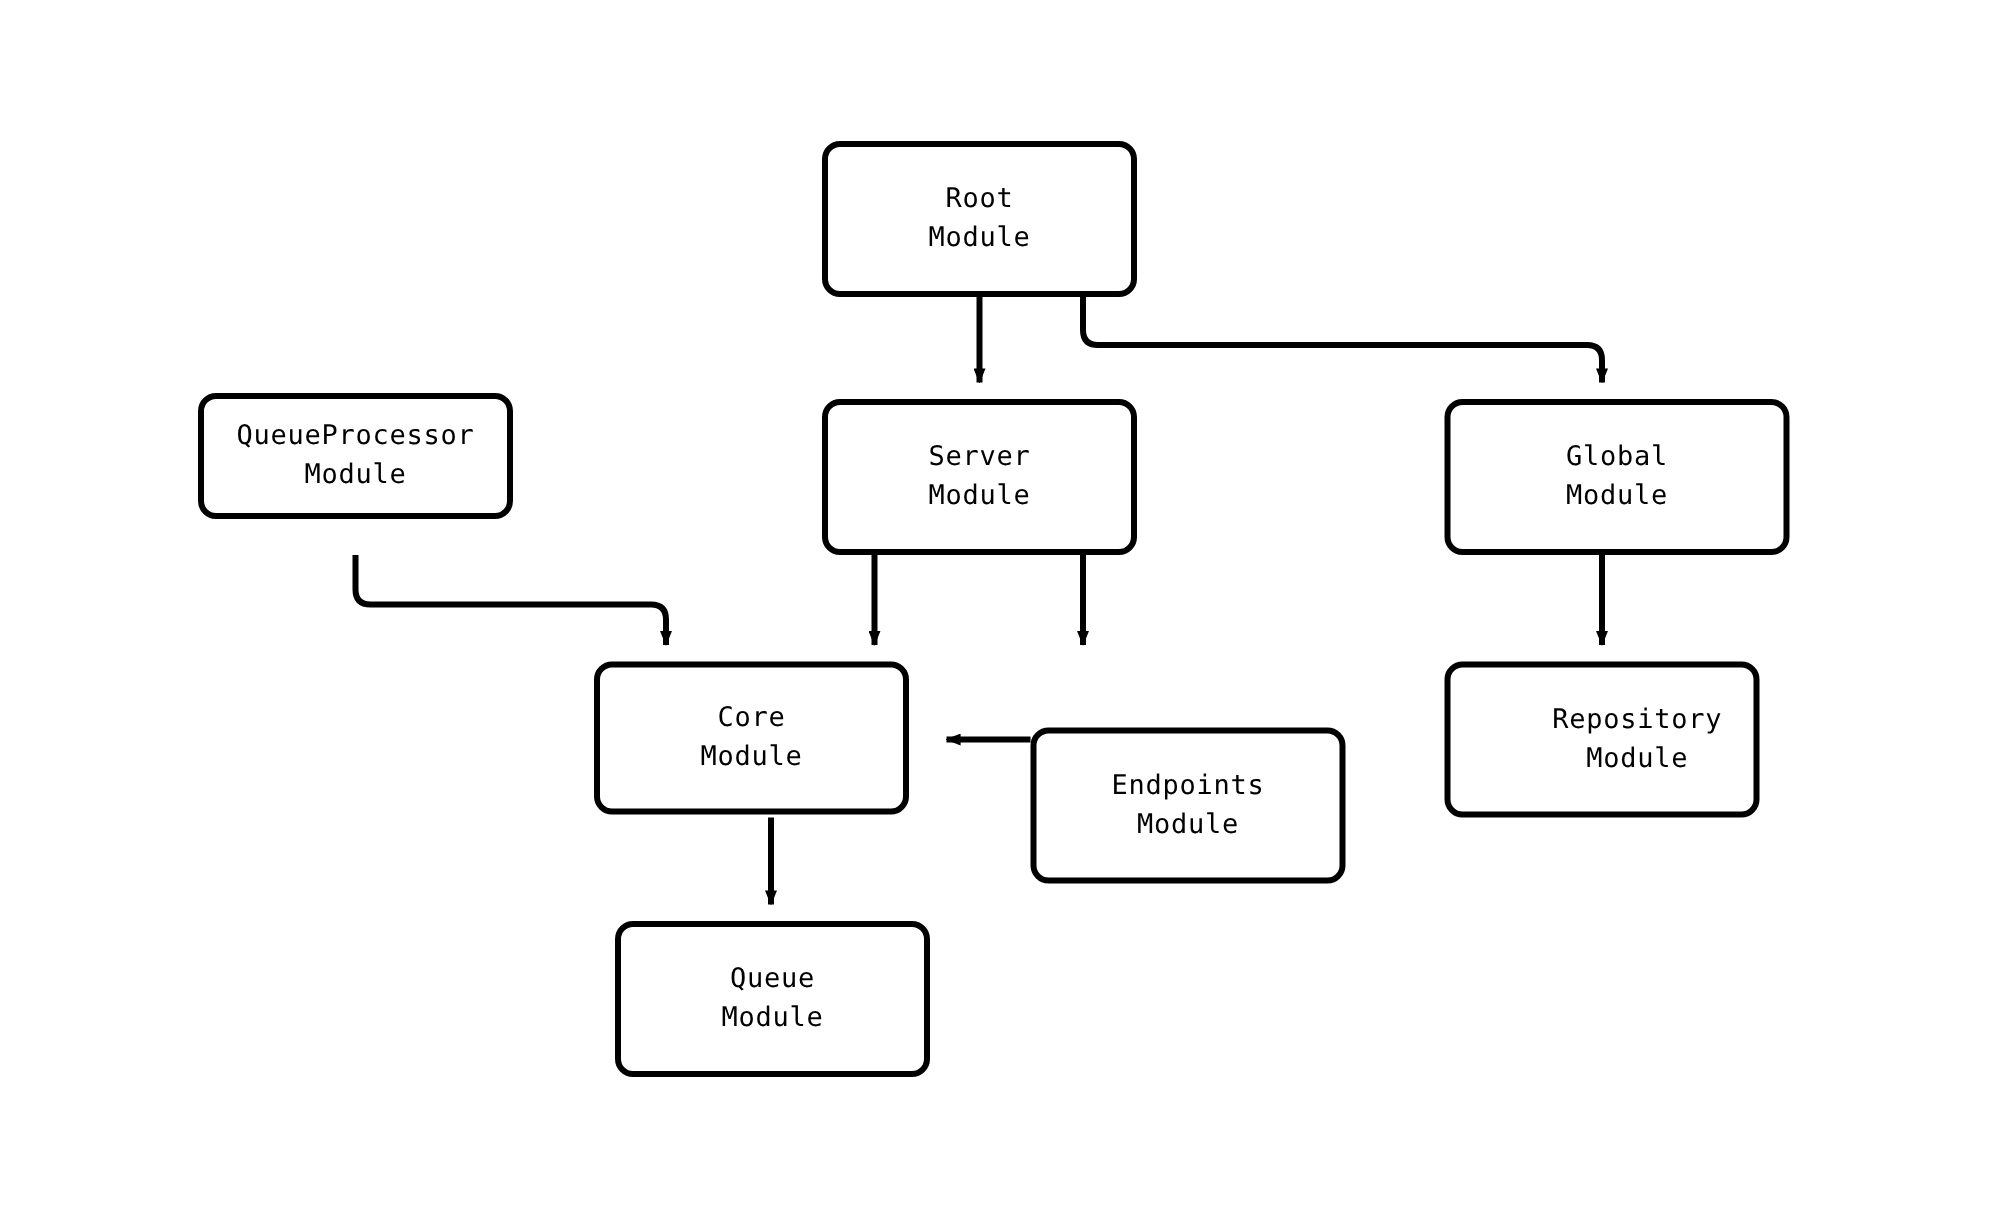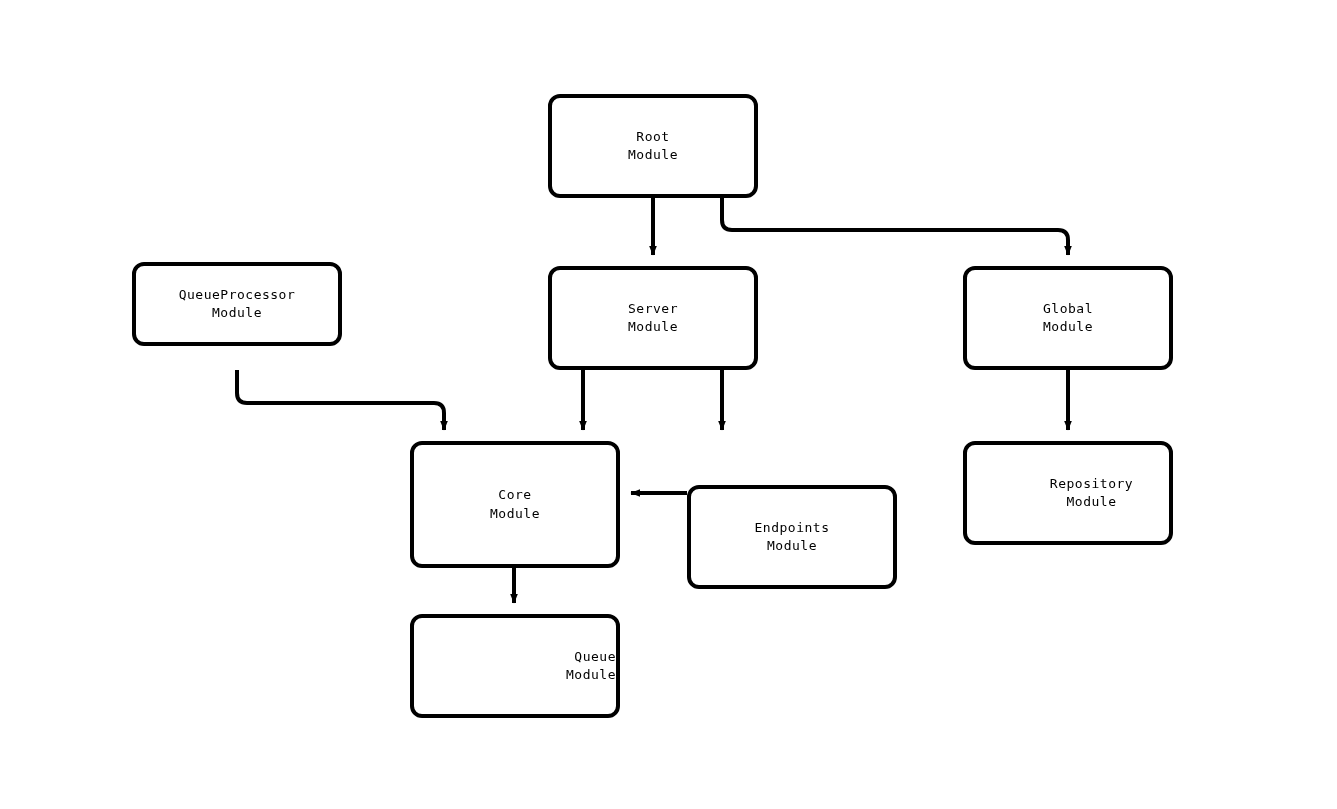--- a/index.html
+++ b/index.html
@@ -28,21 +28,21 @@
     box-sizing: border-box;
     background: #ffffff;
     border: 4px solid #000000;
     border-radius: 12px;
     display: flex;
     flex-direction: column;
     align-items: center;
     justify-content: center;
     text-align: center;
     color: #000000;
-    font-size: 13px;
+    font-size: 18px;
     line-height: 1.42;
     letter-spacing: 0.5px;
     z-index: 2;
   }
   .node-line {
     display: block;
     white-space: pre;
   }
 </style>
 </head>
@@ -86,38 +86,38 @@
   <div class="node" style="left:132px; top:262px; width:210px; height:84px;">
     <span class="node-line">QueueProcessor</span>
     <span class="node-line">Module</span>
   </div>
 
   <div class="node" style="left:548px; top:266px; width:210px; height:104px;">
     <span class="node-line">Server</span>
     <span class="node-line">Module</span>
   </div>
 
-  <div class="node" style="left:963px; top:266px; width:210px; height:104px;">
+  <div class="node" style="left:963px; top:266px; width:230px; height:104px;">
     <span class="node-line">Global</span>
     <span class="node-line">Module</span>
   </div>
 
-  <div class="node" style="left:410px; top:441px; width:210px; height:127px;">
+  <div class="node" style="left:396px; top:441px; width:210px; height:102px;">
     <span class="node-line">Core</span>
     <span class="node-line">Module</span>
   </div>
 
   <div class="node" style="left:687px; top:441px; width:210px; height:104px;margin-top:44px;">
     <span class="node-line">Endpoints</span>
     <span class="node-line">Module</span>
   </div>
 
   <div class="node" style="left:963px; top:441px; width:210px; height:104px;padding-left:47px;">
     <span class="node-line">Repository</span>
     <span class="node-line">Module</span>
   </div>
 
-  <div class="node" style="left:410px; top:614px; width:210px; height:104px;align-items:flex-end;">
+  <div class="node" style="left:410px; top:614px; width:210px; height:104px;">
     <span class="node-line">Queue</span>
     <span class="node-line">Module</span>
   </div>
 
 </div>
 
 </body></html>

